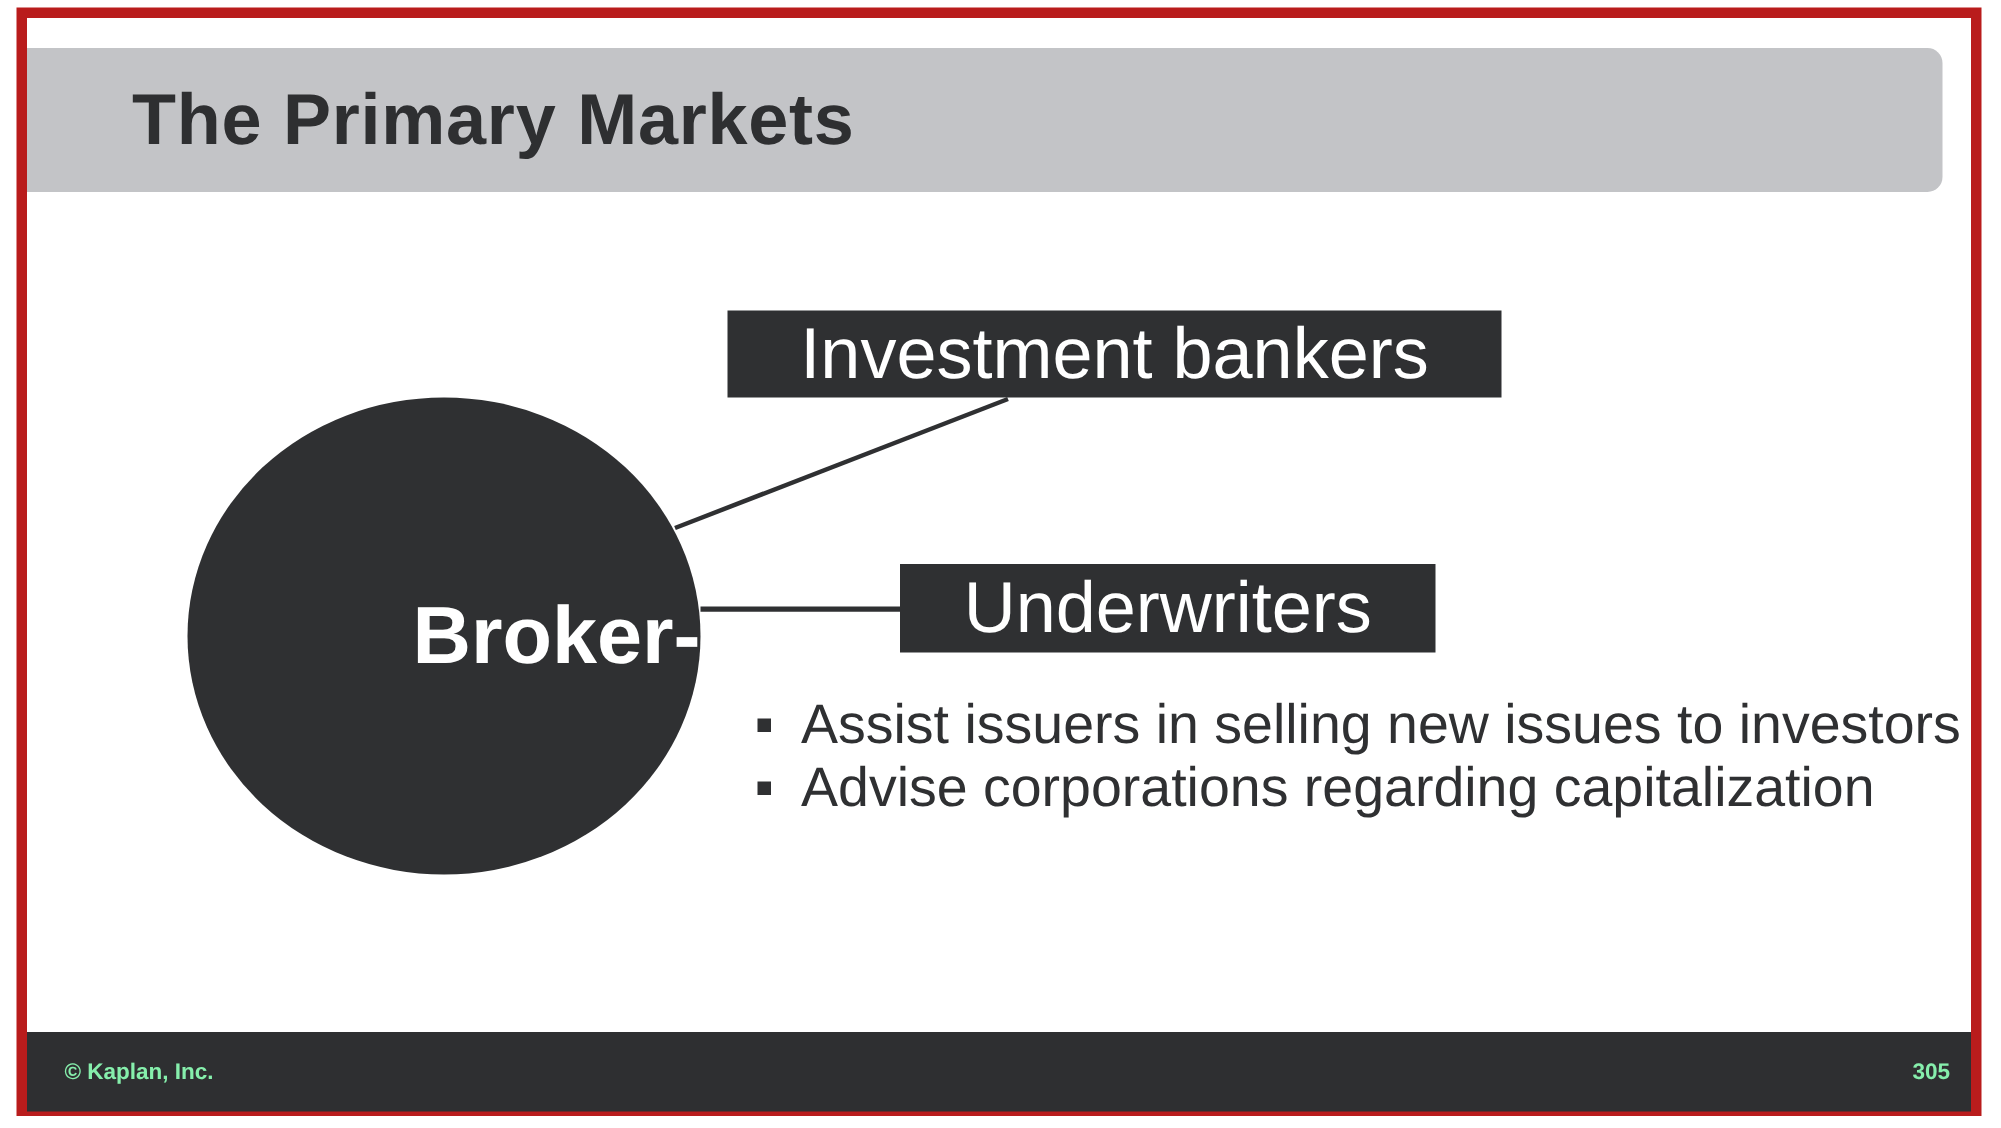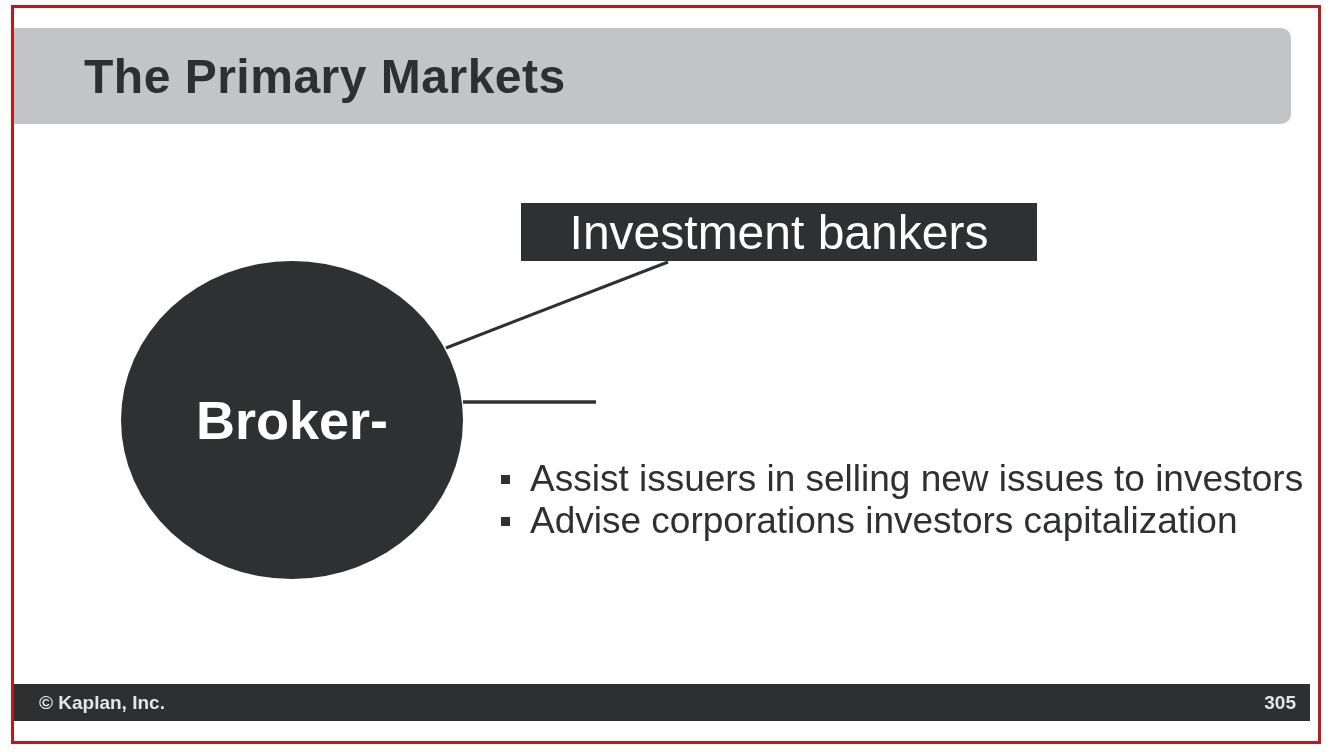--- a/index.html
+++ b/index.html
@@ -17,21 +17,21 @@
     height: 752px;
     background: #ffffff;
   }
   .frame {
     position: absolute;
     left: 11px;
     top: 5px;
     width: 1310px;
     height: 739px;
     box-sizing: border-box;
-    border: 3px solid #b91c1c;
+    border: 7px solid #b91c1c;
     background: #ffffff;
   }
   
   .titlebar {
     position: absolute;
     left: 0;
     top: 20px;
     width: 1277px;
     height: 96px;
     background: #c3c4c7;
@@ -57,21 +57,21 @@
   .circle {
     position: absolute;
     left: 107px;
     top: 253px;
     width: 342px;
     height: 318px;
     background: #2f3032;
     border-radius: 50%;
     display: flex;
     align-items: center;
-    justify-content: center;
+    justify-content: flex-end;
     text-align: center;
   }
   .circle-text {
     color: #ffffff;
     font-size: 54px;
     font-weight: bold;
     line-height: 1.16;
   }
   .circle-text span { display: block; }
   .label-box {
@@ -79,21 +79,21 @@
     background: #2f3032;
     color: #ffffff;
     display: flex;
     align-items: center;
     justify-content: center;
     font-size: 48px;
     font-weight: normal;
     white-space: nowrap;
   }
   .box-investment {
-    left: 507px;
+    left: 467px;
     top: 195px;
     width: 516px;
     height: 58px;
   }
   .box-underwriters {
     left: 582px;
     top: 364px;
     width: 357px;
     height: 59px;
   }
@@ -119,29 +119,29 @@
     height: 9px;
     background: #2f3032;
     margin-right: 20px;
     flex: 0 0 auto;
   }
   .footer {
     position: absolute;
     left: 0;
     top: 676px;
     width: 1296px;
-    height: 37px;
+    height: 53px;
     background: #2e2f31;
-    color: #e5e5e5;
+    color: #86efac;
     display: flex;
     align-items: center;
     justify-content: space-between;
     padding: 0 14px 0 25px;
     box-sizing: border-box;
-    font-size: 19px;
+    font-size: 15px;
     font-weight: bold;
   }
 </style>
 </head>
 <body>
 
 <div class="canvas">
   <div class="frame">
 
     <div class="titlebar">
@@ -156,29 +156,32 @@
     <div class="circle">
       <div class="circle-text">
         <span>Broker-</span>
       </div>
     </div>
 
     <div class="label-box box-investment">
       <span>Investment bankers</span>
     </div>
 
+    <div class="label-box box-underwriters">
+      <span>Underwriters</span>
+    </div>
 
     <ul class="bullets">
       <li>
         <span class="sq"></span>
         <span>Assist issuers in selling new issues to investors</span>
       </li>
       <li>
         <span class="sq"></span>
-        <span>Advise corporations investors capitalization</span>
+        <span>Advise corporations regarding capitalization</span>
       </li>
     </ul>
 
     <div class="footer">
       <span>© Kaplan, Inc.</span>
       <span>305</span>
     </div>
 
   </div>
 </div>

